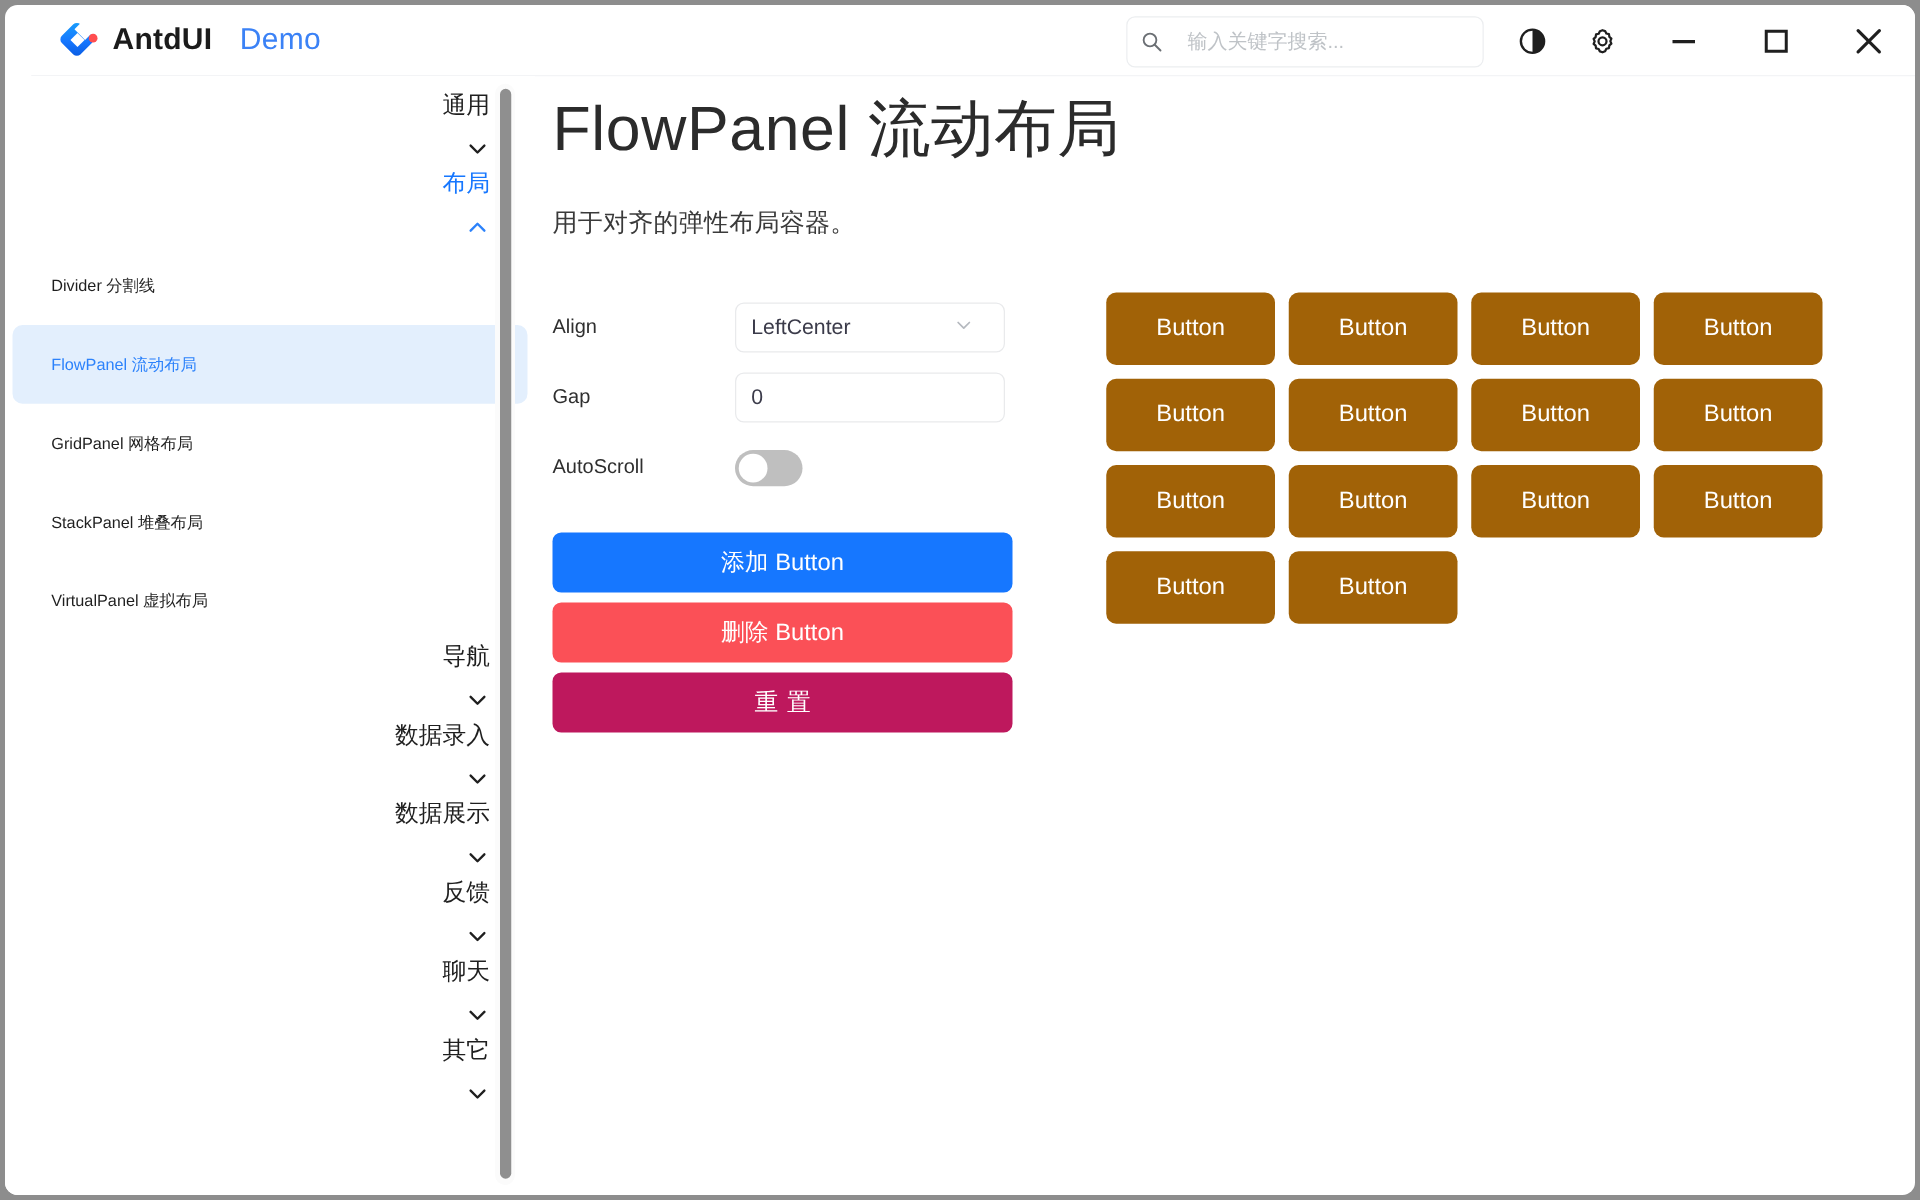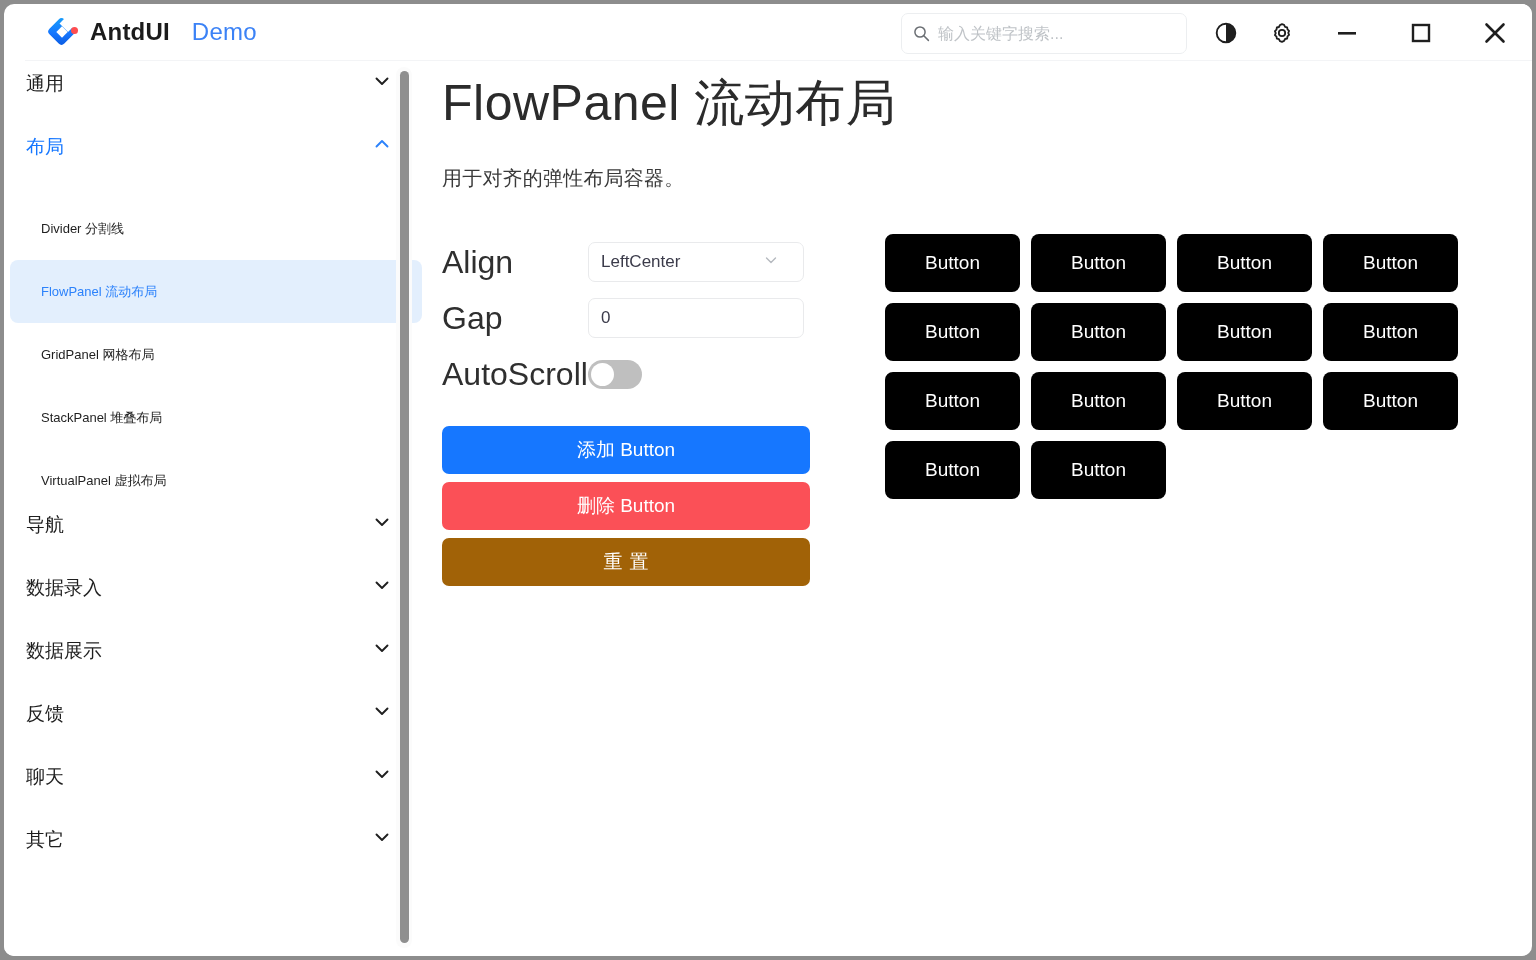--- a/index.html
+++ b/index.html
@@ -93,21 +93,21 @@
     left: 876px;
     top: 9px;
     width: 286px;
     height: 41px;
     border: 1px solid #eceef0;
     border-radius: 7px;
     background: #ffffff;
     display: flex;
     align-items: center;
     padding: 0 10px 0 11px;
-    gap: 8px;
+    gap: 20px;
   }
   #titlebar-search svg { display: block; flex: 0 0 auto; }
   #search-input {
     border: none;
     outline: none;
     background: transparent;
     font-family: "Liberation Sans", "DejaVu Sans", sans-serif;
     font-size: 16px;
     color: #3a3a3a;
     width: 100%;
@@ -145,25 +145,26 @@
     display: flex;
   }
   #sidebar {
     flex: 1 1 auto;
     overflow: hidden;
     padding-top: 10px;
   }
   .nav-group-header {
     height: 63px;
     display: flex;
-    align-items: flex-start;
+    align-items: flex-end;
     justify-content: space-between;
     padding: 0 36px 0 22px;
     cursor: pointer;
     user-select: none;
+    flex-direction: column;
   }
   .nav-group-header .label {
     font-size: 19px;
     color: #1f1f1f;
   }
   .nav-group-header.open .label { color: #1677ff; }
   .chev { flex: 0 0 auto; display: block; }
 
   .nav-item {
     height: 63px;
@@ -237,21 +238,21 @@
   }
   .ctrl-line {
     display: flex;
     align-items: center;
     height: 56px;
     margin-bottom: 0;
   }
   .ctrl-label {
     width: 146px;
     flex: 0 0 146px;
-    font-size: 32px;
+    font-size: 16px;
     color: #2f2f2f;
   }
   .field {
     width: 216px;
     height: 40px;
     border: 1px solid #e9eaec;
     border-radius: 7px;
     background: #ffffff;
     display: flex;
     align-items: center;
@@ -289,38 +290,38 @@
     border: none;
     border-radius: 7px;
     color: #ffffff;
     font-family: "Liberation Sans", "DejaVu Sans", sans-serif;
     font-size: 19px;
     cursor: pointer;
     margin-top: 8px;
   }
   #btn-add   { background: #1677ff; margin-top: 24px; }
   #btn-del   { background: #fb5057; }
-  #btn-reset { background: #a16207; letter-spacing: 7px; text-indent: 7px; }
+  #btn-reset { background: #be185d; letter-spacing: 7px; text-indent: 7px; }
 
   
   #flow-panel {
     flex: 1 1 auto;
     margin-left: 73px;
     display: flex;
     flex-wrap: wrap;
     align-content: flex-start;
     gap: 11px 11px;
     max-width: 576px;
   }
   .flow-btn {
     width: 135px;
     height: 58px;
     border: none;
     border-radius: 8px;
-    background: #000000;
+    background: #a16207;
     color: #ffffff;
     font-family: "Liberation Sans", "DejaVu Sans", sans-serif;
     font-size: 19px;
     cursor: pointer;
   }
 </style>
 </head>
 <body>
 
 <div id="app-window">

